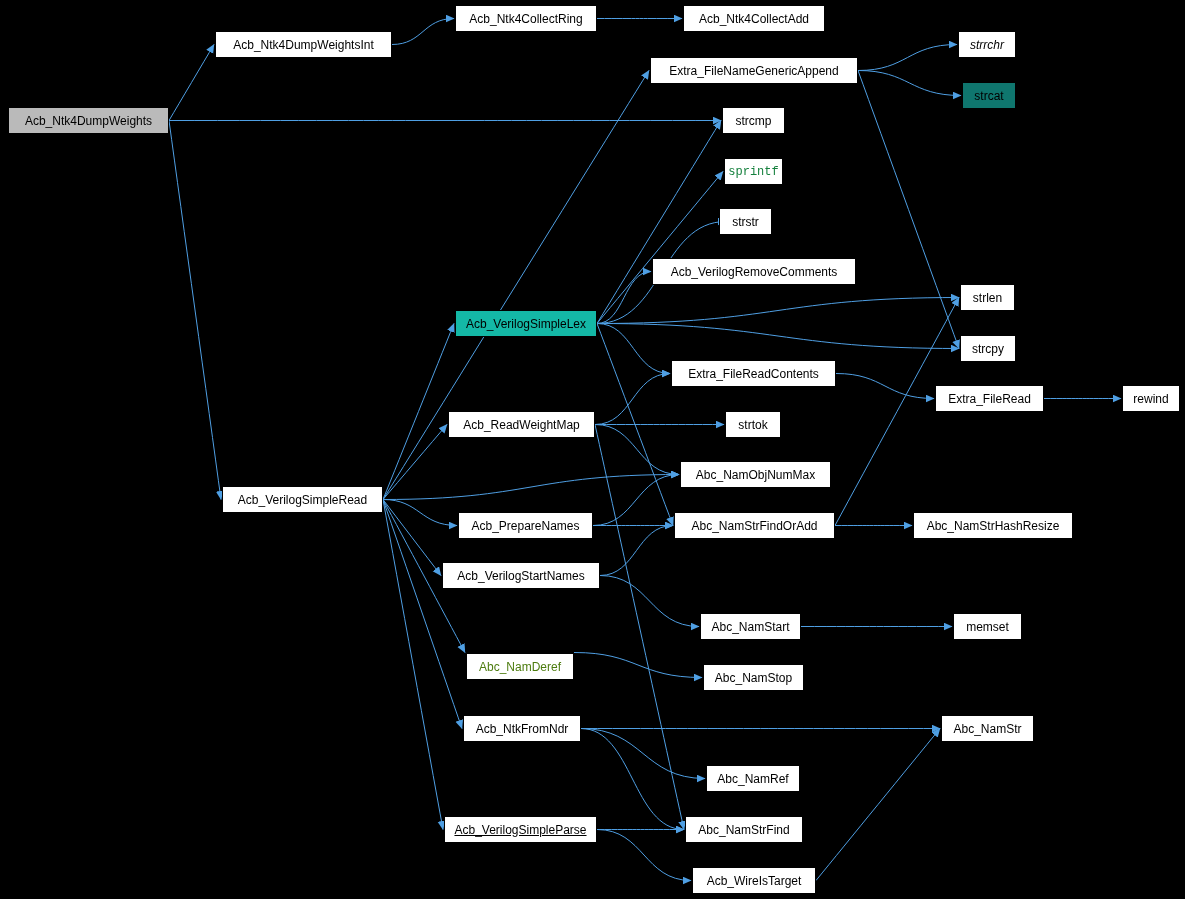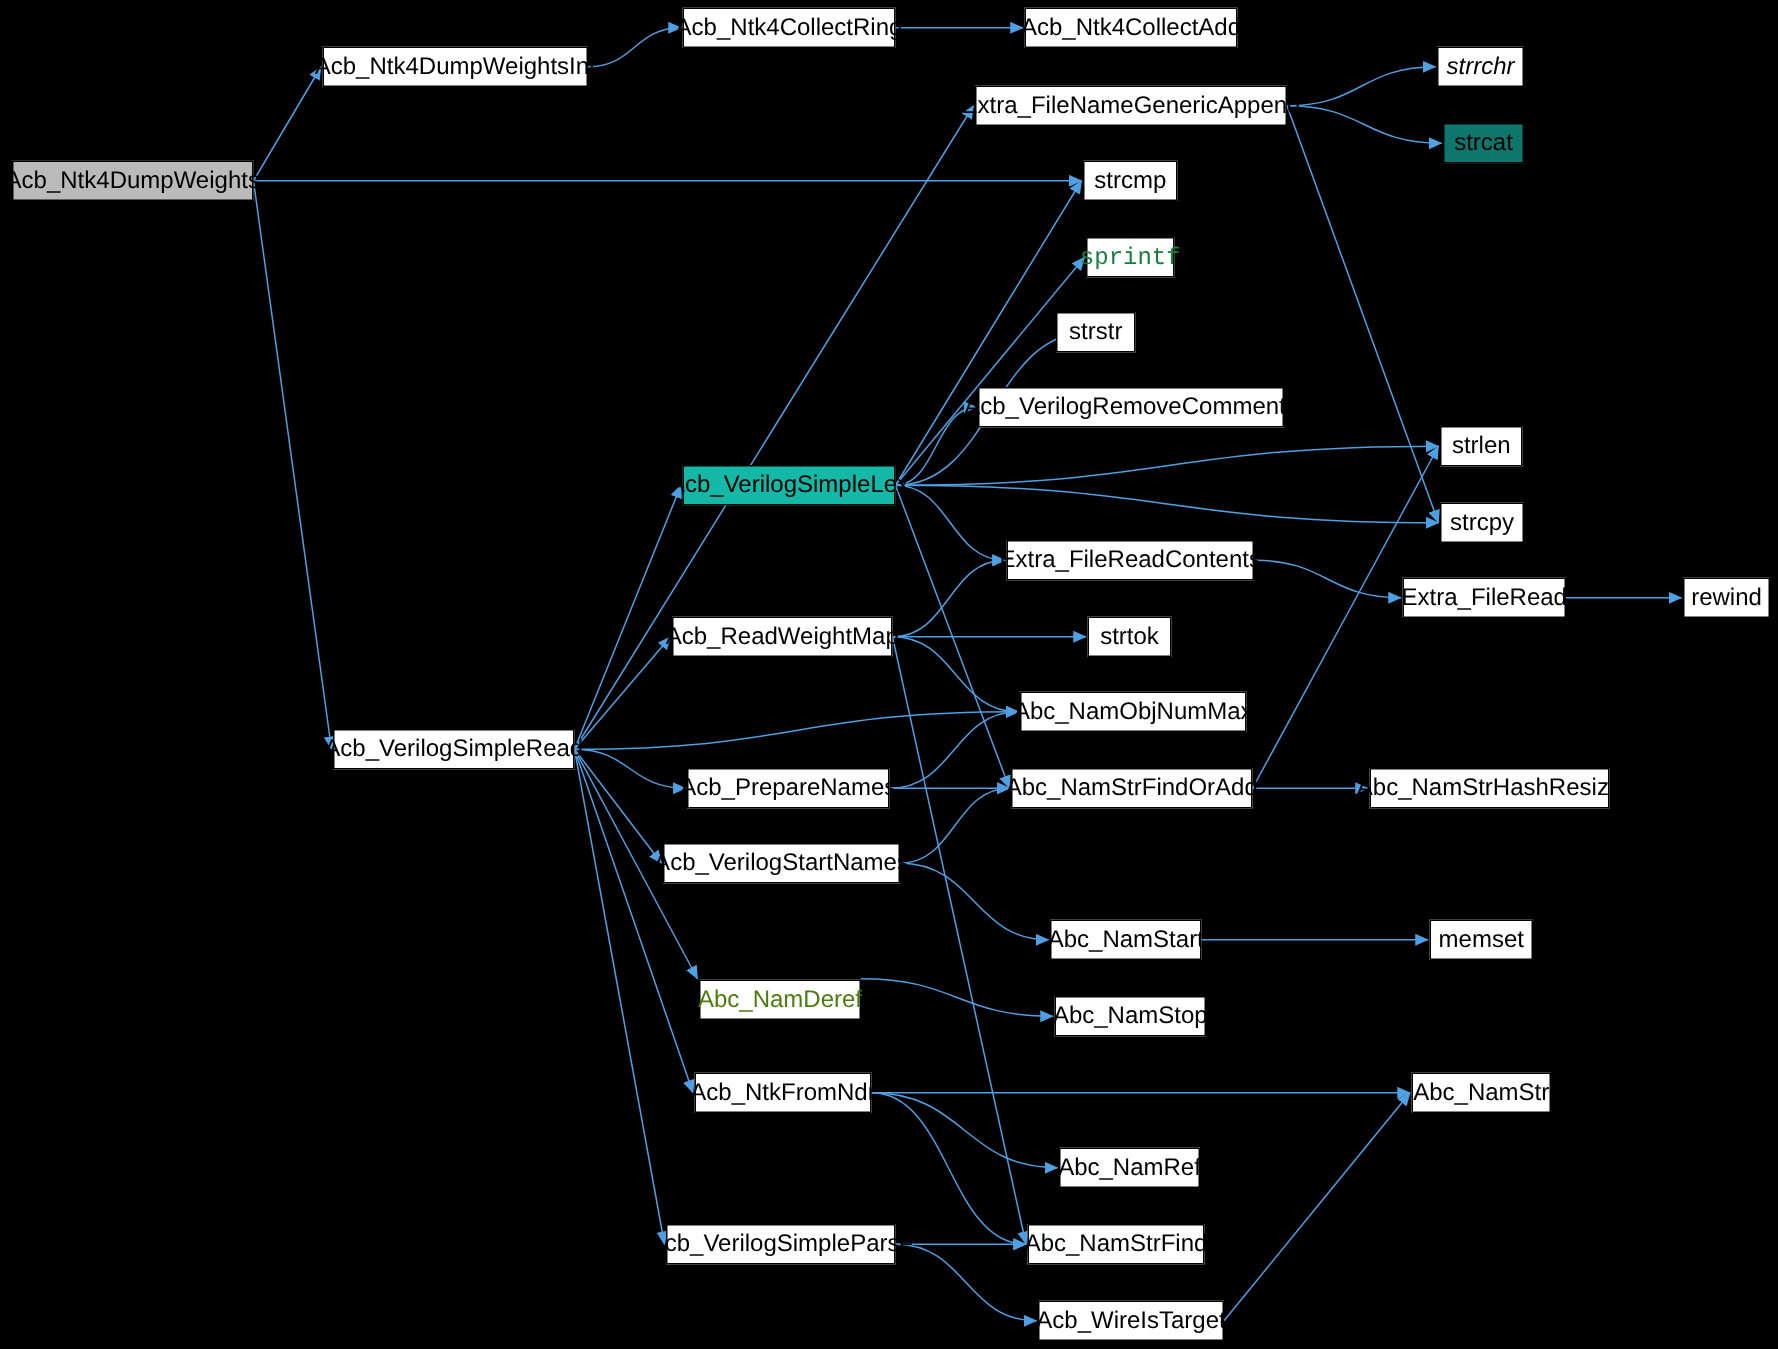--- a/index.html
+++ b/index.html
@@ -8,21 +8,21 @@
     width:1185px;height:899px;
     background:#000;
     overflow:hidden;
     font-family:"Liberation Sans", sans-serif;
   }
   #edge-layer{position:absolute;left:0;top:0;width:1185px;height:899px;}
   .node{
     position:absolute;
     display:flex;align-items:center;justify-content:center;
     box-sizing:border-box;
-    font-size:16px;line-height:1;
+    font-size:12px;line-height:1;
     color:#000;
     background:#fff;
     border:1px solid #000;
     white-space:nowrap;
     cursor:pointer;
   }
   .node.root{background:#bababa;}
   .edge{fill:none;stroke-width:1;}
 </style>
 </head>
@@ -86,21 +86,21 @@
   <div id="nodes">
       <div class="node root" style="left: 8px; top: 107px; width: 161px; height: 27px; background: rgb(186, 186, 186); border-color: rgb(0, 0, 0); color: rgb(0, 0, 0);">Acb_Ntk4DumpWeights</div>
       <div class="node" style="left: 215px; top: 31px; width: 177px; height: 27px; background: rgb(255, 255, 255); border-color: rgb(0, 0, 0); color: rgb(0, 0, 0);">Acb_Ntk4DumpWeightsInt</div>
       <div class="node" style="left: 455px; top: 5px; width: 142px; height: 27px; background: rgb(255, 255, 255); border-color: rgb(0, 0, 0); color: rgb(0, 0, 0);">Acb_Ntk4CollectRing</div>
       <div class="node" style="left: 683px; top: 5px; width: 142px; height: 27px; background: rgb(255, 255, 255); border-color: rgb(0, 0, 0); color: rgb(0, 0, 0);">Acb_Ntk4CollectAdd</div>
       <div class="node" style="left: 650px; top: 57px; width: 208px; height: 27px; background: rgb(255, 255, 255); border-color: rgb(0, 0, 0); color: rgb(0, 0, 0);">Extra_FileNameGenericAppend</div>
       <div class="node" style="left: 958px; top: 31px; width: 58px; height: 27px; background: rgb(255, 255, 255); border-color: rgb(0, 0, 0); color: rgb(0, 0, 0); font-style: italic;">strrchr</div>
       <div class="node" style="left: 962px; top: 82px; width: 54px; height: 27px; background: #0f766e; border-color: rgb(0, 0, 0); color: rgb(0, 0, 0);">strcat</div>
       <div class="node" style="left: 722px; top: 107px; width: 63px; height: 27px; background: rgb(255, 255, 255); border-color: rgb(0, 0, 0); color: rgb(0, 0, 0);">strcmp</div>
       <div class="node" style="left: 724px; top: 158px; width: 59px; height: 27px; background: rgb(255, 255, 255); border-color: rgb(0, 0, 0); color: #15803d; font-family: Liberation Mono, monospace;">sprintf</div>
-      <div class="node" style="left: 704px; top: 208px; width: 53px; height: 27px; background: rgb(255, 255, 255); border-color: rgb(0, 0, 0); color: rgb(0, 0, 0);">strstr</div>
+      <div class="node" style="left: 719px; top: 208px; width: 53px; height: 27px; background: rgb(255, 255, 255); border-color: rgb(0, 0, 0); color: rgb(0, 0, 0);">strstr</div>
       <div class="node" style="left: 652px; top: 258px; width: 204px; height: 27px; background: rgb(255, 255, 255); border-color: rgb(0, 0, 0); color: rgb(0, 0, 0);">Acb_VerilogRemoveComments</div>
       <div class="node" style="left: 455px; top: 310px; width: 142px; height: 27px; background: #14b8a6; border-color: rgb(0, 0, 0); color: rgb(0, 0, 0);">Acb_VerilogSimpleLex</div>
       <div class="node" style="left: 960px; top: 284px; width: 55px; height: 27px; background: rgb(255, 255, 255); border-color: rgb(0, 0, 0); color: rgb(0, 0, 0);">strlen</div>
       <div class="node" style="left: 960px; top: 335px; width: 56px; height: 27px; background: rgb(255, 255, 255); border-color: rgb(0, 0, 0); color: rgb(0, 0, 0);">strcpy</div>
       <div class="node" style="left: 671px; top: 360px; width: 165px; height: 27px; background: rgb(255, 255, 255); border-color: rgb(0, 0, 0); color: rgb(0, 0, 0);">Extra_FileReadContents</div>
       <div class="node" style="left: 935px; top: 385px; width: 109px; height: 27px; background: rgb(255, 255, 255); border-color: rgb(0, 0, 0); color: rgb(0, 0, 0);">Extra_FileRead</div>
       <div class="node" style="left: 1122px; top: 385px; width: 58px; height: 27px; background: rgb(255, 255, 255); border-color: rgb(0, 0, 0); color: rgb(0, 0, 0);">rewind</div>
       <div class="node" style="left: 448px; top: 411px; width: 147px; height: 27px; background: rgb(255, 255, 255); border-color: rgb(0, 0, 0); color: rgb(0, 0, 0);">Acb_ReadWeightMap</div>
       <div class="node" style="left: 725px; top: 411px; width: 56px; height: 27px; background: rgb(255, 255, 255); border-color: rgb(0, 0, 0); color: rgb(0, 0, 0);">strtok</div>
       <div class="node" style="left: 680px; top: 461px; width: 151px; height: 27px; background: rgb(255, 255, 255); border-color: rgb(0, 0, 0); color: rgb(0, 0, 0);">Abc_NamObjNumMax</div>
@@ -109,17 +109,17 @@
       <div class="node" style="left: 674px; top: 512px; width: 161px; height: 27px; background: rgb(255, 255, 255); border-color: rgb(0, 0, 0); color: rgb(0, 0, 0);">Abc_NamStrFindOrAdd</div>
       <div class="node" style="left: 913px; top: 512px; width: 160px; height: 27px; background: rgb(255, 255, 255); border-color: rgb(0, 0, 0); color: rgb(0, 0, 0);">Abc_NamStrHashResize</div>
       <div class="node" style="left: 442px; top: 562px; width: 158px; height: 27px; background: rgb(255, 255, 255); border-color: rgb(0, 0, 0); color: rgb(0, 0, 0);">Acb_VerilogStartNames</div>
       <div class="node" style="left: 700px; top: 613px; width: 101px; height: 27px; background: rgb(255, 255, 255); border-color: rgb(0, 0, 0); color: rgb(0, 0, 0);">Abc_NamStart</div>
       <div class="node" style="left: 953px; top: 613px; width: 69px; height: 27px; background: rgb(255, 255, 255); border-color: rgb(0, 0, 0); color: rgb(0, 0, 0);">memset</div>
       <div class="node" style="left: 466px; top: 653px; width: 108px; height: 27px; background: rgb(255, 255, 255); border-color: rgb(0, 0, 0); color: #4d7c0f;">Abc_NamDeref</div>
       <div class="node" style="left: 703px; top: 664px; width: 101px; height: 27px; background: rgb(255, 255, 255); border-color: rgb(0, 0, 0); color: rgb(0, 0, 0);">Abc_NamStop</div>
       <div class="node" style="left: 463px; top: 715px; width: 118px; height: 27px; background: rgb(255, 255, 255); border-color: rgb(0, 0, 0); color: rgb(0, 0, 0);">Acb_NtkFromNdr</div>
       <div class="node" style="left: 941px; top: 715px; width: 93px; height: 27px; background: rgb(255, 255, 255); border-color: rgb(0, 0, 0); color: rgb(0, 0, 0);">Abc_NamStr</div>
       <div class="node" style="left: 706px; top: 765px; width: 94px; height: 27px; background: rgb(255, 255, 255); border-color: rgb(0, 0, 0); color: rgb(0, 0, 0);">Abc_NamRef</div>
-      <div class="node" style="left: 444px; top: 816px; width: 153px; height: 27px; background: rgb(255, 255, 255); border-color: rgb(0, 0, 0); color: rgb(0, 0, 0);">Acb_VerilogSimpleParse</div>
+      <div class="node" style="left: 444px; top: 816px; width: 153px; height: 27px; background: rgb(255, 255, 255); border-color: rgb(0, 0, 0); color: rgb(0, 0, 0); text-decoration: underline;">Acb_VerilogSimpleParse</div>
       <div class="node" style="left: 685px; top: 816px; width: 118px; height: 27px; background: rgb(255, 255, 255); border-color: rgb(0, 0, 0); color: rgb(0, 0, 0);">Abc_NamStrFind</div>
       <div class="node" style="left: 692px; top: 867px; width: 124px; height: 27px; background: rgb(255, 255, 255); border-color: rgb(0, 0, 0); color: rgb(0, 0, 0);">Acb_WireIsTarget</div>
     </div>
 </div>
 
 </body></html>

